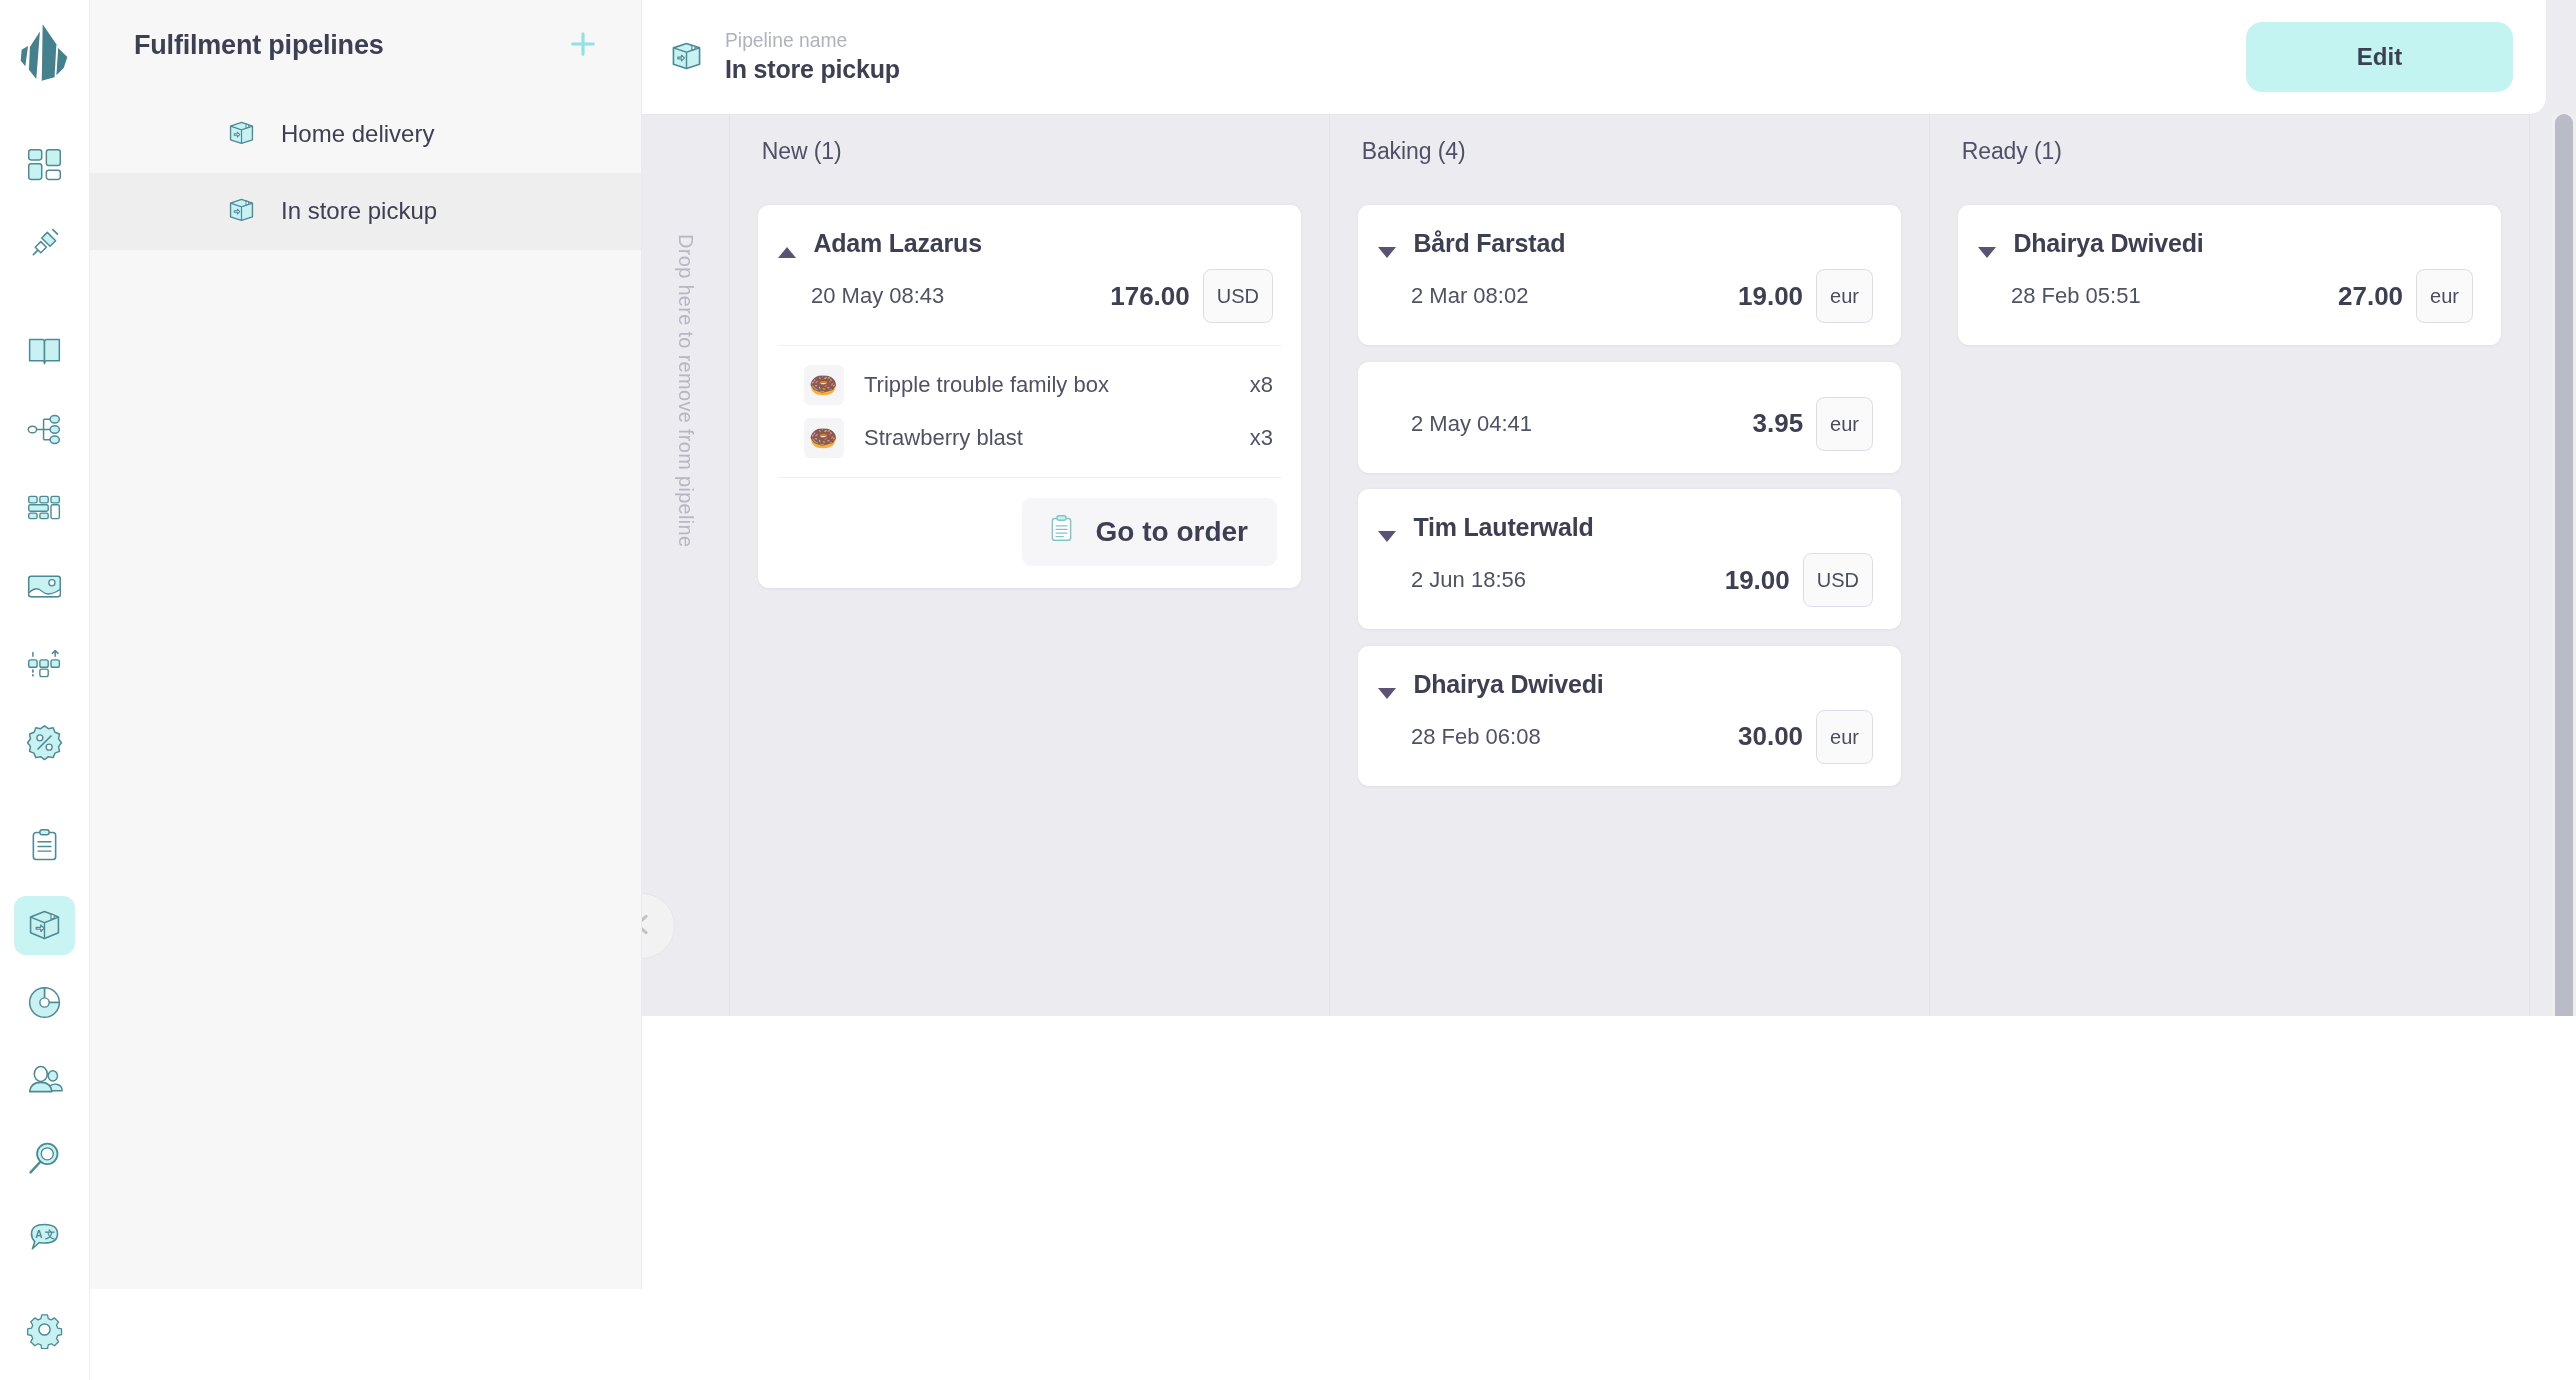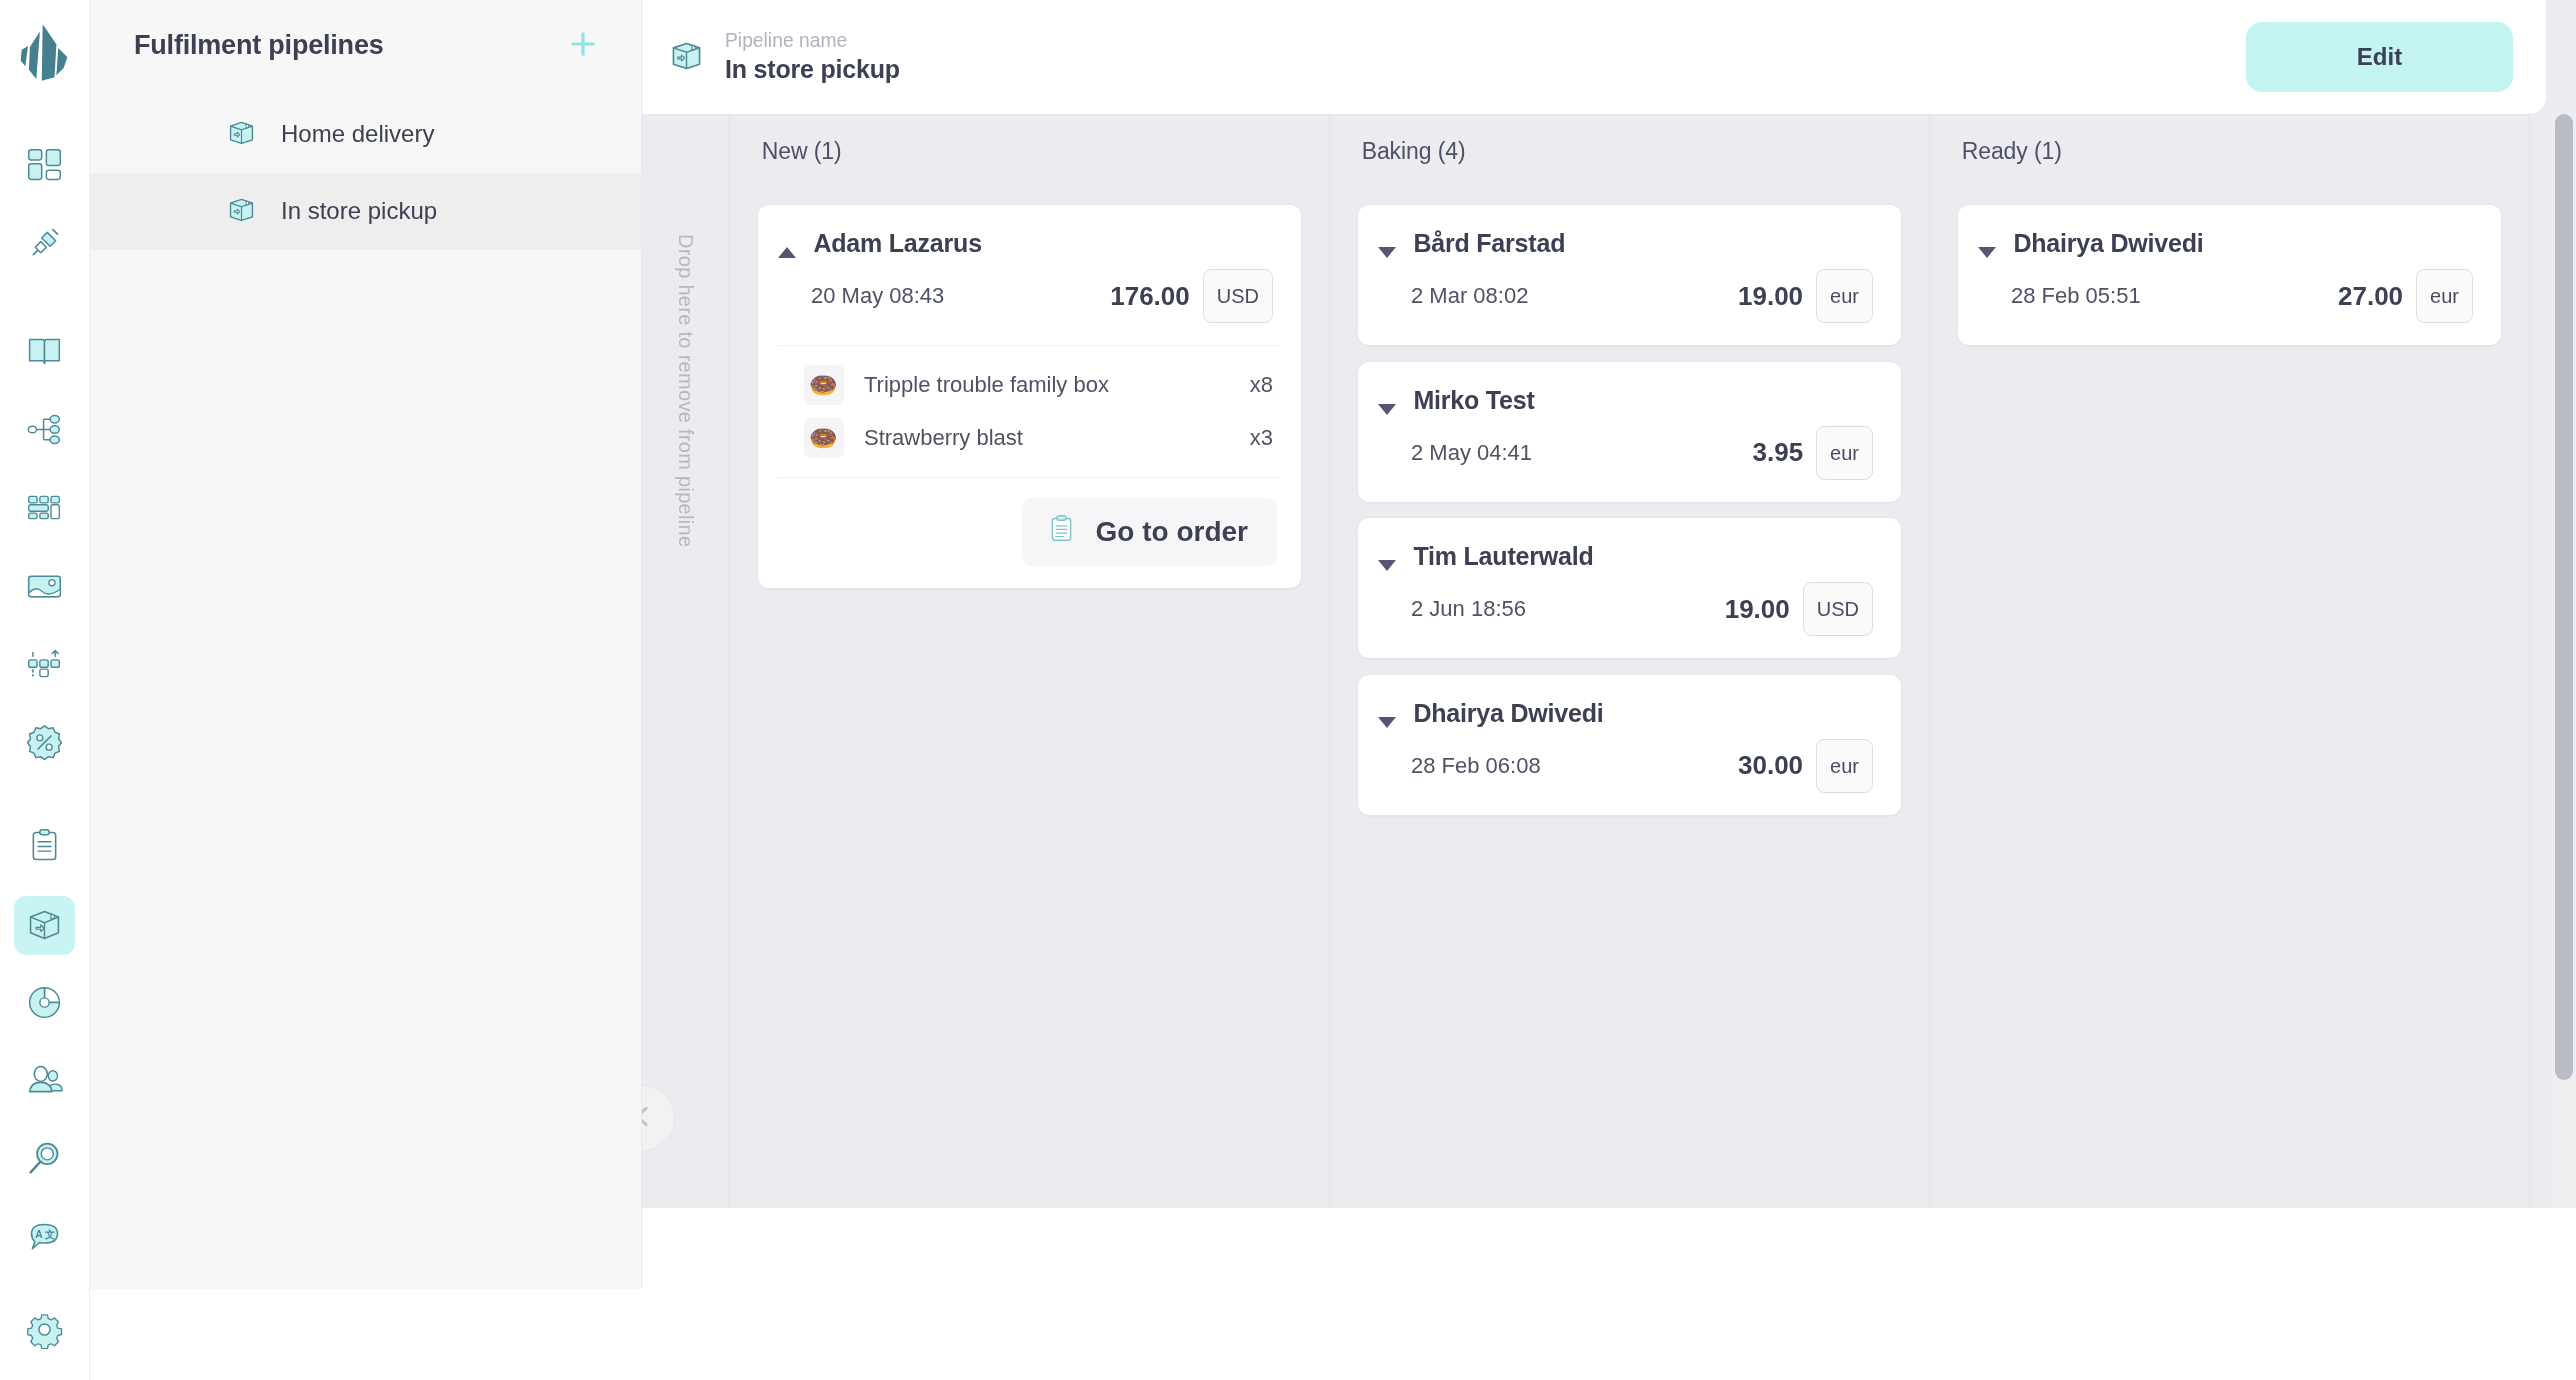--- a/index.html
+++ b/index.html
@@ -96,21 +96,21 @@
   }
   .pipe-item.selected { background: #eeeeef; }
   .pipe-item-label {
     font-size: 24px;
     color: #3d4052;
   }
 
   
   .main {
     flex: 1 1 auto;
-    height: 1208px;
+    height: 1016px;
     position: relative;
     background: #ecebf0;
     overflow: hidden;
   }
 
   .main-header {
     position: absolute;
     top: 0; left: 0;
     width: 1904px;
     height: 114px;
@@ -639,24 +639,20 @@
                 <span class="card-amt-wrap">
                   <span class="card-amount">19.00</span>
                   <span class="currency">eur</span>
                 </span>
               </div>
             </div>
           </div>
 
           <div class="card collapsed">
             <div class="card-top">
-              <div class="card-name-row">
-                <span class="caret down"></span>
-                <span class="card-name">Mirko Test</span>
-              </div>
               <div class="card-meta-row">
                 <span class="card-date">2 May 04:41</span>
                 <span class="card-amt-wrap">
                   <span class="card-amount">3.95</span>
                   <span class="currency">eur</span>
                 </span>
               </div>
             </div>
           </div>
 

